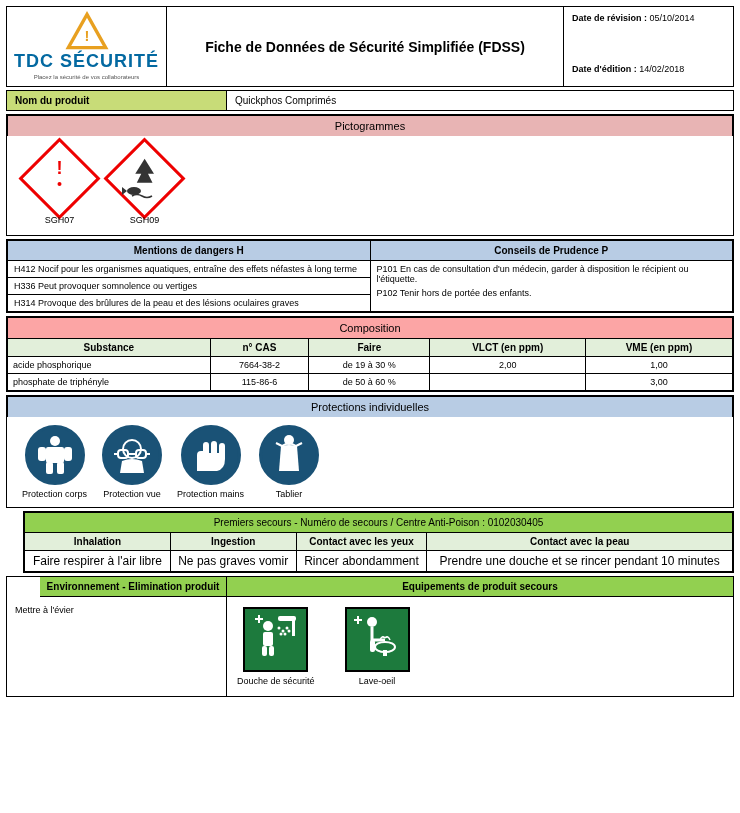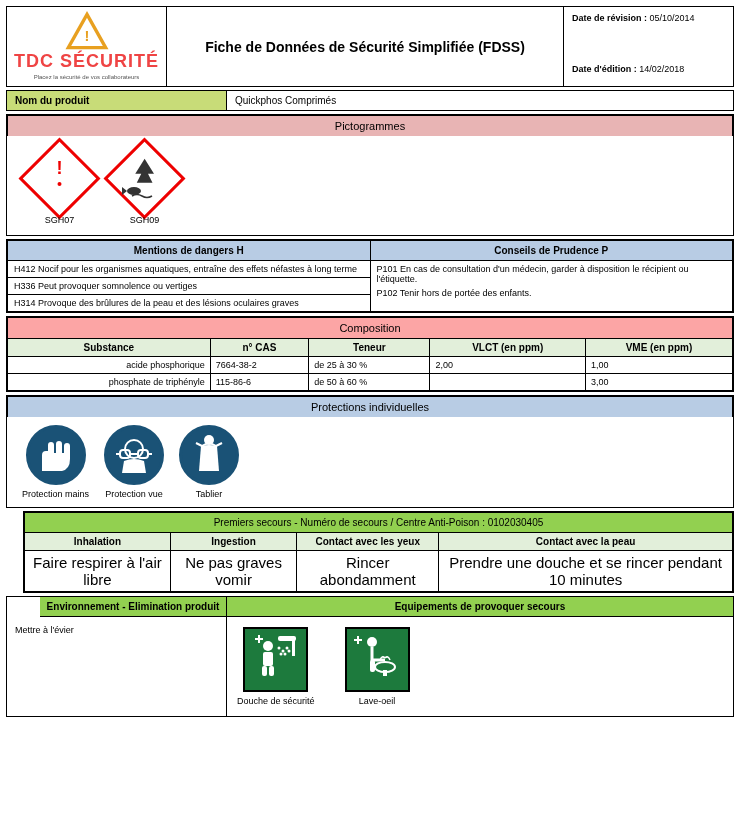--- a/index.html
+++ b/index.html
@@ -31,21 +31,21 @@
       justify-content: center;
     }
     .logo-triangle {
       width: 40px;
       height: 36px;
       margin-bottom: 2px;
     }
     .logo-text-tdc {
       font-size: 18px;
       font-weight: bold;
-      color: #ef4444;
+      color: #0369a1;
       letter-spacing: 1px;
     }
     .logo-tagline {
       font-size: 6px;
       color: #555;
       text-align: center;
       margin-top: 2px;
     }
     .header-title {
       flex: 1;
@@ -174,22 +174,23 @@
       font-weight: bold;
       font-size: 10px;
       padding: 3px 5px;
       border: 1px solid #000;
       text-align: center;
     }
     .comp-table td {
       font-size: 9px;
       padding: 3px 5px;
       border: 1px solid #000;
-    }
-    .comp-table td:first-child { text-align: right; }
+      text-align: center;
+    }
+    .comp-table td:first-child { text-align: left; }
     
     .protection-section {
       border: 1px solid #000;
       margin-bottom: 3px;
     }
     .protection-body {
       display: flex;
       padding: 8px 15px;
       gap: 15px;
       align-items: flex-end;
@@ -231,21 +232,21 @@
     }
     .firstaid-table th {
       background: #e2efda;
       font-weight: bold;
       font-size: 10px;
       padding: 3px 5px;
       border: 1px solid #000;
       text-align: center;
     }
     .firstaid-table td {
-      font-size: 15px;
+      font-size: 12px;
       padding: 3px 4px;
       border: 1px solid #000;
       text-align: center;
       vertical-align: top;
     }
     
     .bottom-section {
       border: 1px solid #000;
       display: flex;
     }
@@ -392,77 +393,94 @@
     </table>
   </div>
 
   <div class="composition-section">
     <div class="section-header light-green">Composition</div>
     <table class="comp-table">
       <thead>
         <tr>
           <th>Substance</th>
           <th>n° CAS</th>
-          <th>Teneur</th>
+          <th>Faire</th>
           <th>VLCT (en ppm)</th>
           <th>VME (en ppm)</th>
         </tr>
       </thead>
       <tbody>
         <tr>
           <td>acide phosphorique</td>
           <td>7664-38-2</td>
-          <td>de 25 à 30 %</td>
+          <td>de 19 à 30 %</td>
           <td>2,00</td>
           <td>1,00</td>
         </tr>
         <tr>
           <td>phosphate de triphényle</td>
           <td>115-86-6</td>
           <td>de 50 à 60 %</td>
           <td></td>
           <td>3,00</td>
         </tr>
       </tbody>
     </table>
   </div>
 
   <div class="protection-section">
     <div class="section-header blue">Protections individuelles</div>
     <div class="protection-body">
 
+      <div class="protection-item">
+        <div class="protection-icon blue-filled">
+          <svg width="44" height="44" viewBox="0 0 44 44">
+
+            <circle cx="22" cy="8" r="5" fill="white"></circle>
+
+            <rect x="13" y="14" width="18" height="16" rx="2" fill="white"></rect>
+
+            <rect x="5" y="14" width="8" height="14" rx="3" fill="white"></rect>
+            <rect x="31" y="14" width="8" height="14" rx="3" fill="white"></rect>
+
+            <rect x="13" y="29" width="7" height="12" rx="2" fill="white"></rect>
+            <rect x="24" y="29" width="7" height="12" rx="2" fill="white"></rect>
+          </svg>
+        </div>
+        <div class="protection-label">Protection corps</div>
+      </div>
+
+      <div class="protection-item">
+        <div class="protection-icon blue-filled">
+          <svg width="44" height="44" viewBox="0 0 44 44">
+
+            <circle cx="22" cy="16" r="9" fill="none" stroke="white" stroke-width="2"></circle>
+
+            <rect x="8" y="17" width="10" height="8" rx="3" fill="none" stroke="white" stroke-width="2"></rect>
+            <rect x="26" y="17" width="10" height="8" rx="3" fill="none" stroke="white" stroke-width="2"></rect>
+            <line x1="18" y1="21" x2="26" y2="21" stroke="white" stroke-width="2"></line>
+
+            <line x1="8" y1="21" x2="4" y2="21" stroke="white" stroke-width="2"></line>
+
+            <line x1="36" y1="21" x2="40" y2="21" stroke="white" stroke-width="2"></line>
+
+            <path d="M12,28 Q22,24 32,28 L34,40 L10,40 Z" fill="white"></path>
+          </svg>
+        </div>
+        <div class="protection-label">Protection vue</div>
+      </div>
 
       <div class="protection-item">
         <div class="protection-icon blue-filled">
           <svg width="44" height="44" viewBox="0 0 44 44">
 
             <path d="M8,38 L8,22 Q8,18 12,18 L14,18 L14,12 Q14,9 17,9 Q20,9 20,12 L20,20 L22,20 L22,11 Q22,8 25,8 Q28,8 28,11 L28,20 L30,20 L30,13 Q30,10 33,10 Q36,10 36,13 L36,26 Q36,36 28,38 Z" fill="white"></path>
           </svg>
         </div>
         <div class="protection-label">Protection mains</div>
-      </div>
-
-      <div class="protection-item">
-        <div class="protection-icon blue-filled">
-          <svg width="44" height="44" viewBox="0 0 44 44">
-
-            <circle cx="22" cy="16" r="9" fill="none" stroke="white" stroke-width="2"></circle>
-
-            <rect x="8" y="17" width="10" height="8" rx="3" fill="none" stroke="white" stroke-width="2"></rect>
-            <rect x="26" y="17" width="10" height="8" rx="3" fill="none" stroke="white" stroke-width="2"></rect>
-            <line x1="18" y1="21" x2="26" y2="21" stroke="white" stroke-width="2"></line>
-
-            <line x1="8" y1="21" x2="4" y2="21" stroke="white" stroke-width="2"></line>
-
-            <line x1="36" y1="21" x2="40" y2="21" stroke="white" stroke-width="2"></line>
-
-            <path d="M12,28 Q22,24 32,28 L34,40 L10,40 Z" fill="white"></path>
-          </svg>
-        </div>
-        <div class="protection-label">Protection vue</div>
       </div>
 
       <div class="protection-item">
         <div class="protection-icon blue-filled">
           <svg width="44" height="44" viewBox="0 0 44 44">
 
             <circle cx="22" cy="7" r="5" fill="white"></circle>
 
             <line x1="15" y1="13" x2="9" y2="10" stroke="white" stroke-width="2"></line>
             <line x1="29" y1="13" x2="35" y2="10" stroke="white" stroke-width="2"></line>
@@ -499,21 +517,21 @@
       </tbody>
     </table>
   </div>
 
   <div class="bottom-section">
     <div class="bottom-left">
       <div class="bottom-left-header">Environnement - Elimination produit</div>
       <div class="bottom-left-body">Mettre à l'évier</div>
     </div>
     <div class="bottom-right">
-      <div class="bottom-right-header">Equipements de provoquer secours</div>
+      <div class="bottom-right-header">Equipements de produit secours</div>
       <div class="bottom-right-body">
 
         <div class="equipment-item">
           <div class="equipment-box">
             <svg width="55" height="55" viewBox="0 0 55 55">
 
               <circle cx="20" cy="14" r="5" fill="white"></circle>
               <rect x="15" y="20" width="10" height="14" rx="2" fill="white"></rect>
               <rect x="14" y="34" width="5" height="10" rx="2" fill="white"></rect>
               <rect x="21" y="34" width="5" height="10" rx="2" fill="white"></rect>

